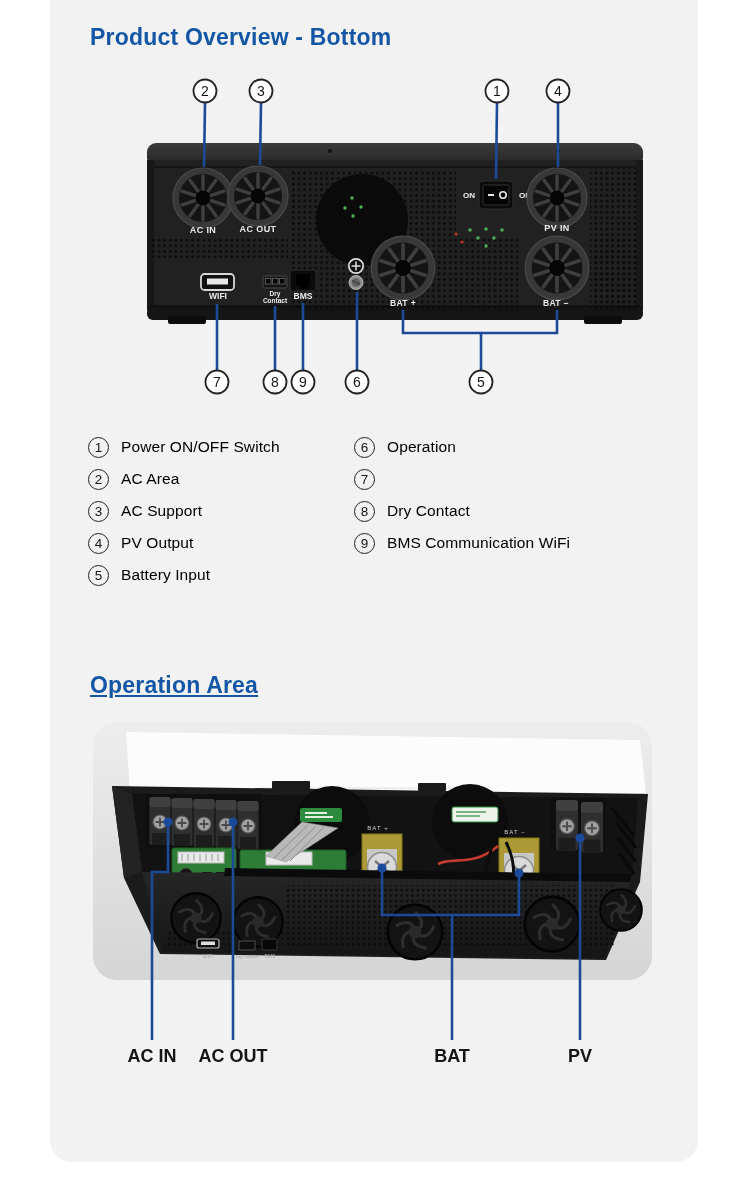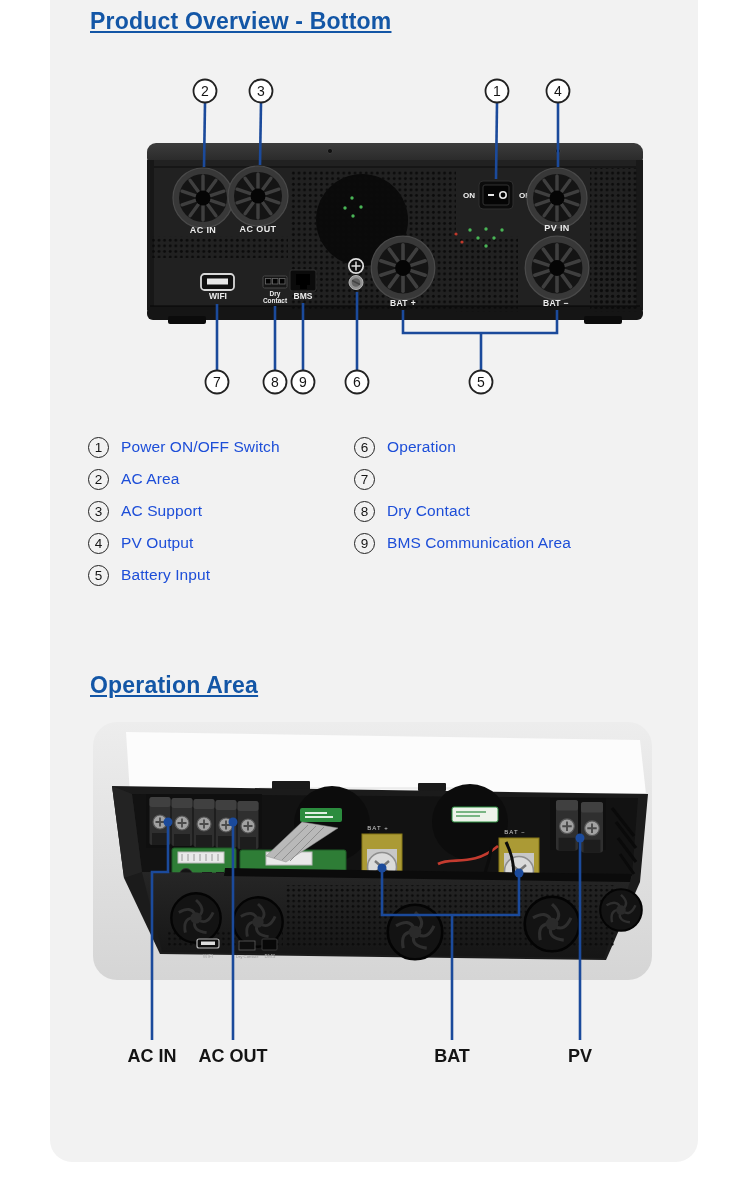--- a/index.html
+++ b/index.html
@@ -3,33 +3,33 @@
 <meta charset="utf-8">
 <style>
   html,body{margin:0;padding:0;}
   body{width:750px;height:1180px;background:#ffffff;position:relative;
        font-family:"Liberation Sans",sans-serif;}
   .stage{position:absolute;left:0;top:0;width:750px;height:1180px;overflow:hidden;}
   .card{position:absolute;left:50px;top:0;width:648px;height:1162px;
         background:#F2F2F2;border-radius:0 0 22px 22px;}
   .sec-title{position:absolute;left:90px;margin:0;font-size:23px;font-weight:800;
              color:#1356A6;letter-spacing:.2px;}
-  #title1{top:8px;text-decoration:underline;} #title2{top:672px;text-decoration:underline;}
+  #title1{top:24px;} #title2{top:672px;text-decoration:underline;}
   .figsvg{position:absolute;left:0;}
   #fig1{top:70px;width:750px;height:340px;}
   #fig2{top:710px;width:750px;height:370px;}
   svg text{font-family:"Liberation Sans",sans-serif;}
   .legend-col{position:absolute;top:431px;}
   #legend-left{left:88px;width:262px;}
   #legend-right{left:354px;width:330px;}
   .leg-row{display:flex;align-items:center;height:32px;gap:12px;}
   .leg-circle{flex:0 0 auto;width:21px;height:21px;border:1.5px solid #222;
               border-radius:50%;display:flex;align-items:center;justify-content:center;
               font-size:13.5px;color:#151515;box-sizing:border-box;background:transparent;}
-  .leg-label{font-size:15.5px;color:#1d4ed8;letter-spacing:.1px;white-space:nowrap;text-align:right;}
+  .leg-label{font-size:15.5px;color:#000000;letter-spacing:.1px;white-space:nowrap;text-align:right;}
   .leg-row.note{padding-left:33px;}
 </style>
 </head>
 <body>
 
 <div class="stage">
   <div class="card"></div>
 
   <h2 class="sec-title" id="title1">Product Overview - Bottom</h2>
 
@@ -235,21 +235,21 @@
       </div>
     <div class="leg-row">
       <span class="leg-circle">7</span>
       </div>
     <div class="leg-row">
       <span class="leg-circle">8</span>
       <span class="leg-label">Dry Contact</span>
       </div>
     <div class="leg-row">
       <span class="leg-circle">9</span>
-      <span class="leg-label">BMS Communication Area</span>
+      <span class="leg-label">BMS Communication WiFi</span>
       </div>
   </div>
 
   <h2 class="sec-title" id="title2">Operation Area</h2>
 
   <svg id="fig2" class="figsvg" viewBox="0 0 750 370">
     <defs>
       <linearGradient id="cardGrad" x1="0" y1="0" x2="0" y2="1">
         <stop offset="0" stop-color="#EDEDED"></stop>
           <stop offset="1" stop-color="#D5D5D5"></stop>

